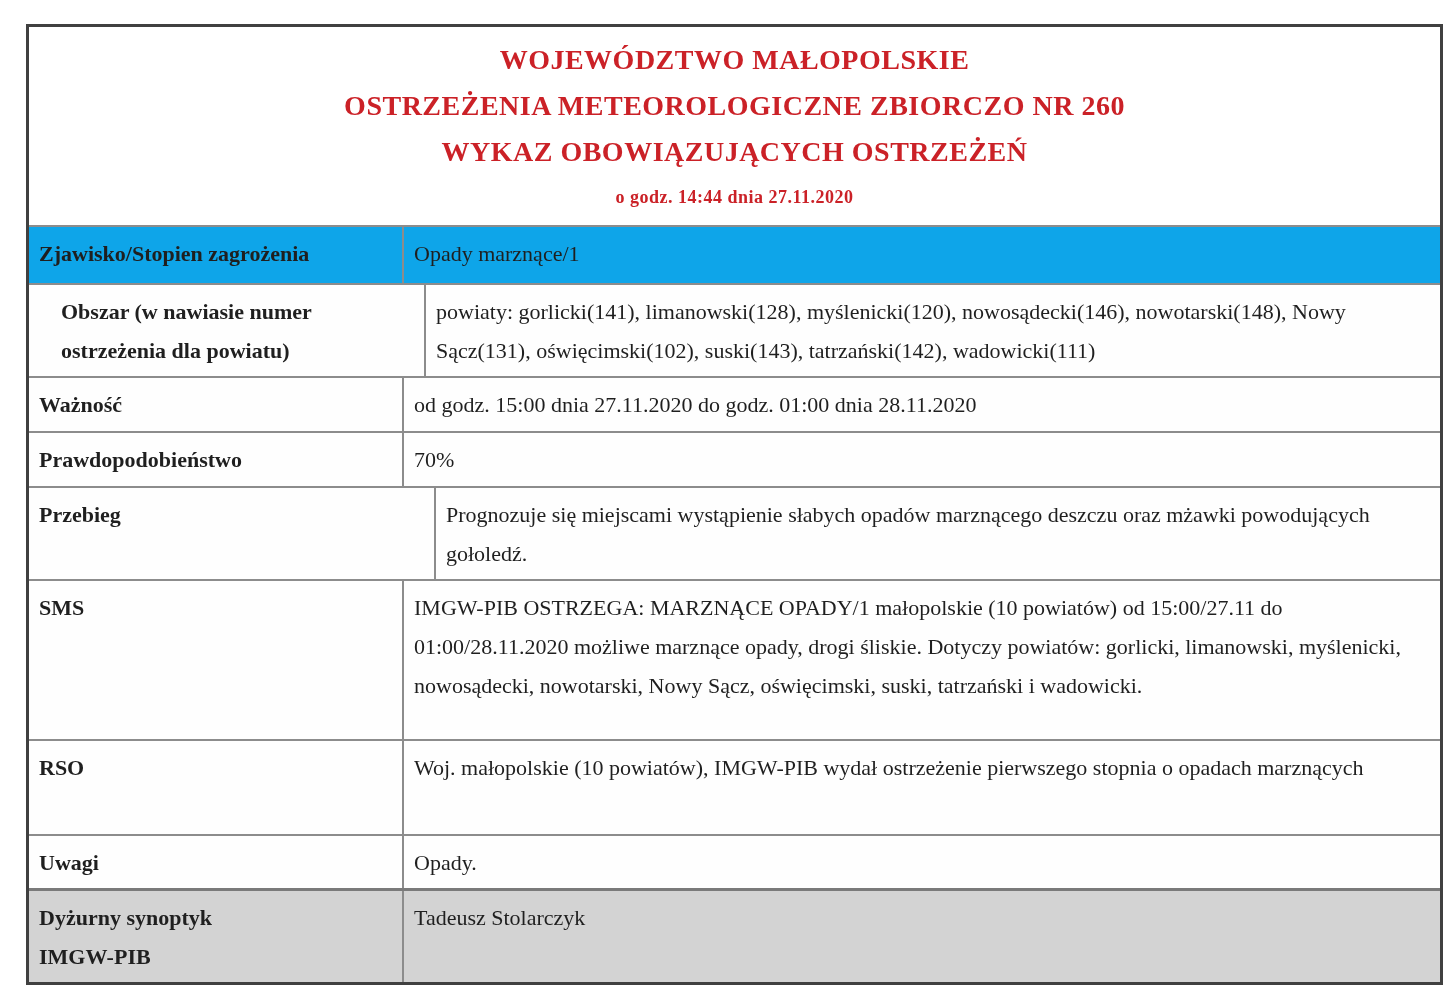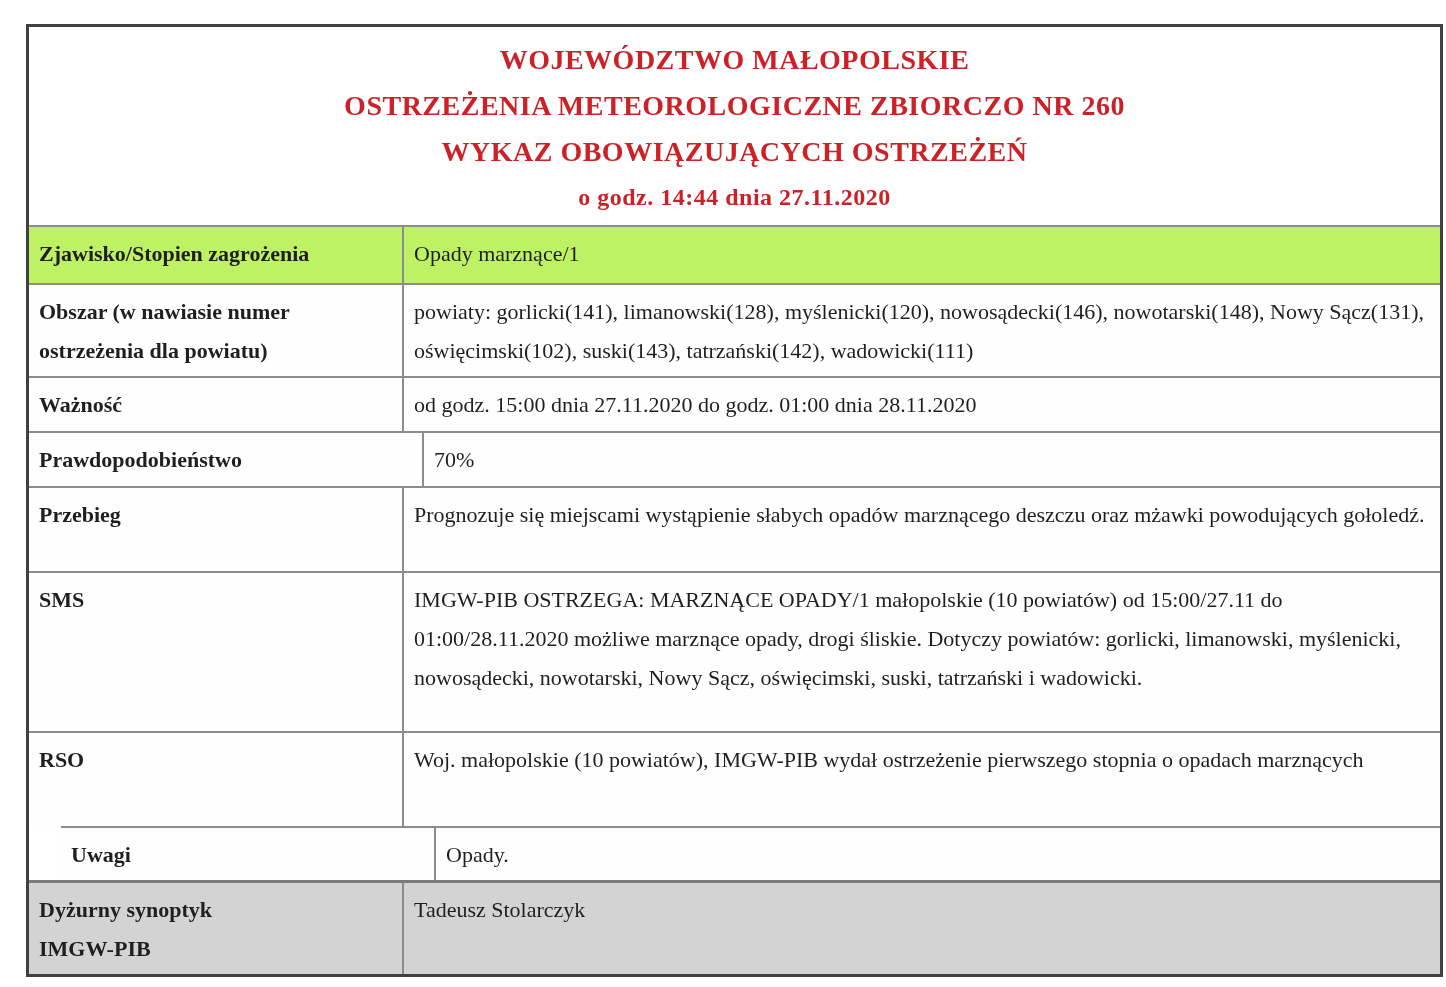--- a/index.html
+++ b/index.html
@@ -37,21 +37,21 @@
     background: #ffffff;
   }
   .doc-header .t-line {
     color: #cb2127;
     font-weight: bold;
     font-size: 28px;
     line-height: 46px;
     letter-spacing: 0.5px;
   }
   .doc-header .t-line.small {
-    font-size: 24px;
+    font-size: 18px;
     line-height: 44px;
   }
   
   .t-row {
     display: flex;
     box-sizing: border-box;
     border-top: 2px solid #8c8c8c;
     background: #fefefe;
   }
   .t-row .cell {
@@ -64,28 +64,28 @@
   .t-row .label-cell {
     width: 373px;
     flex: 0 0 373px;
     font-weight: bold;
   }
   .t-row .value-cell {
     flex: 1 1 auto;
     border-left: 2px solid #8c8c8c;
   }
   
-  .row-zjawisko        { min-height: 58px;  background: #bef264; }
-  .row-obszar          { min-height: 90px; }
+  .row-zjawisko        { min-height: 58px;  background: #0ea5e9; }
+  .row-obszar          { min-height: 90px; padding-left: 22px; }
   .row-waznosc         { min-height: 55px; }
-  .row-prawdopodobienstwo { min-height: 55px; gap: 20px; }
-  .row-przebieg        { min-height: 85px; }
+  .row-prawdopodobienstwo { min-height: 55px; }
+  .row-przebieg        { min-height: 85px; gap: 32px; }
   .row-sms             { min-height: 160px; }
   .row-rso             { min-height: 95px; }
-  .row-uwagi           { min-height: 52px; margin-left: 32px; }
+  .row-uwagi           { min-height: 52px; }
   .row-synoptyk        { min-height: 90px; background: #d3d3d3; border-top: 3px solid #7a7a7a; justify-content: center; }
 </style>
 </head>
 <body>
 
 <div class="page">
   <div class="warning-table">
 
     <div class="doc-header">
       <div class="t-line">WOJEWÓDZTWO MAŁOPOLSKIE</div>

